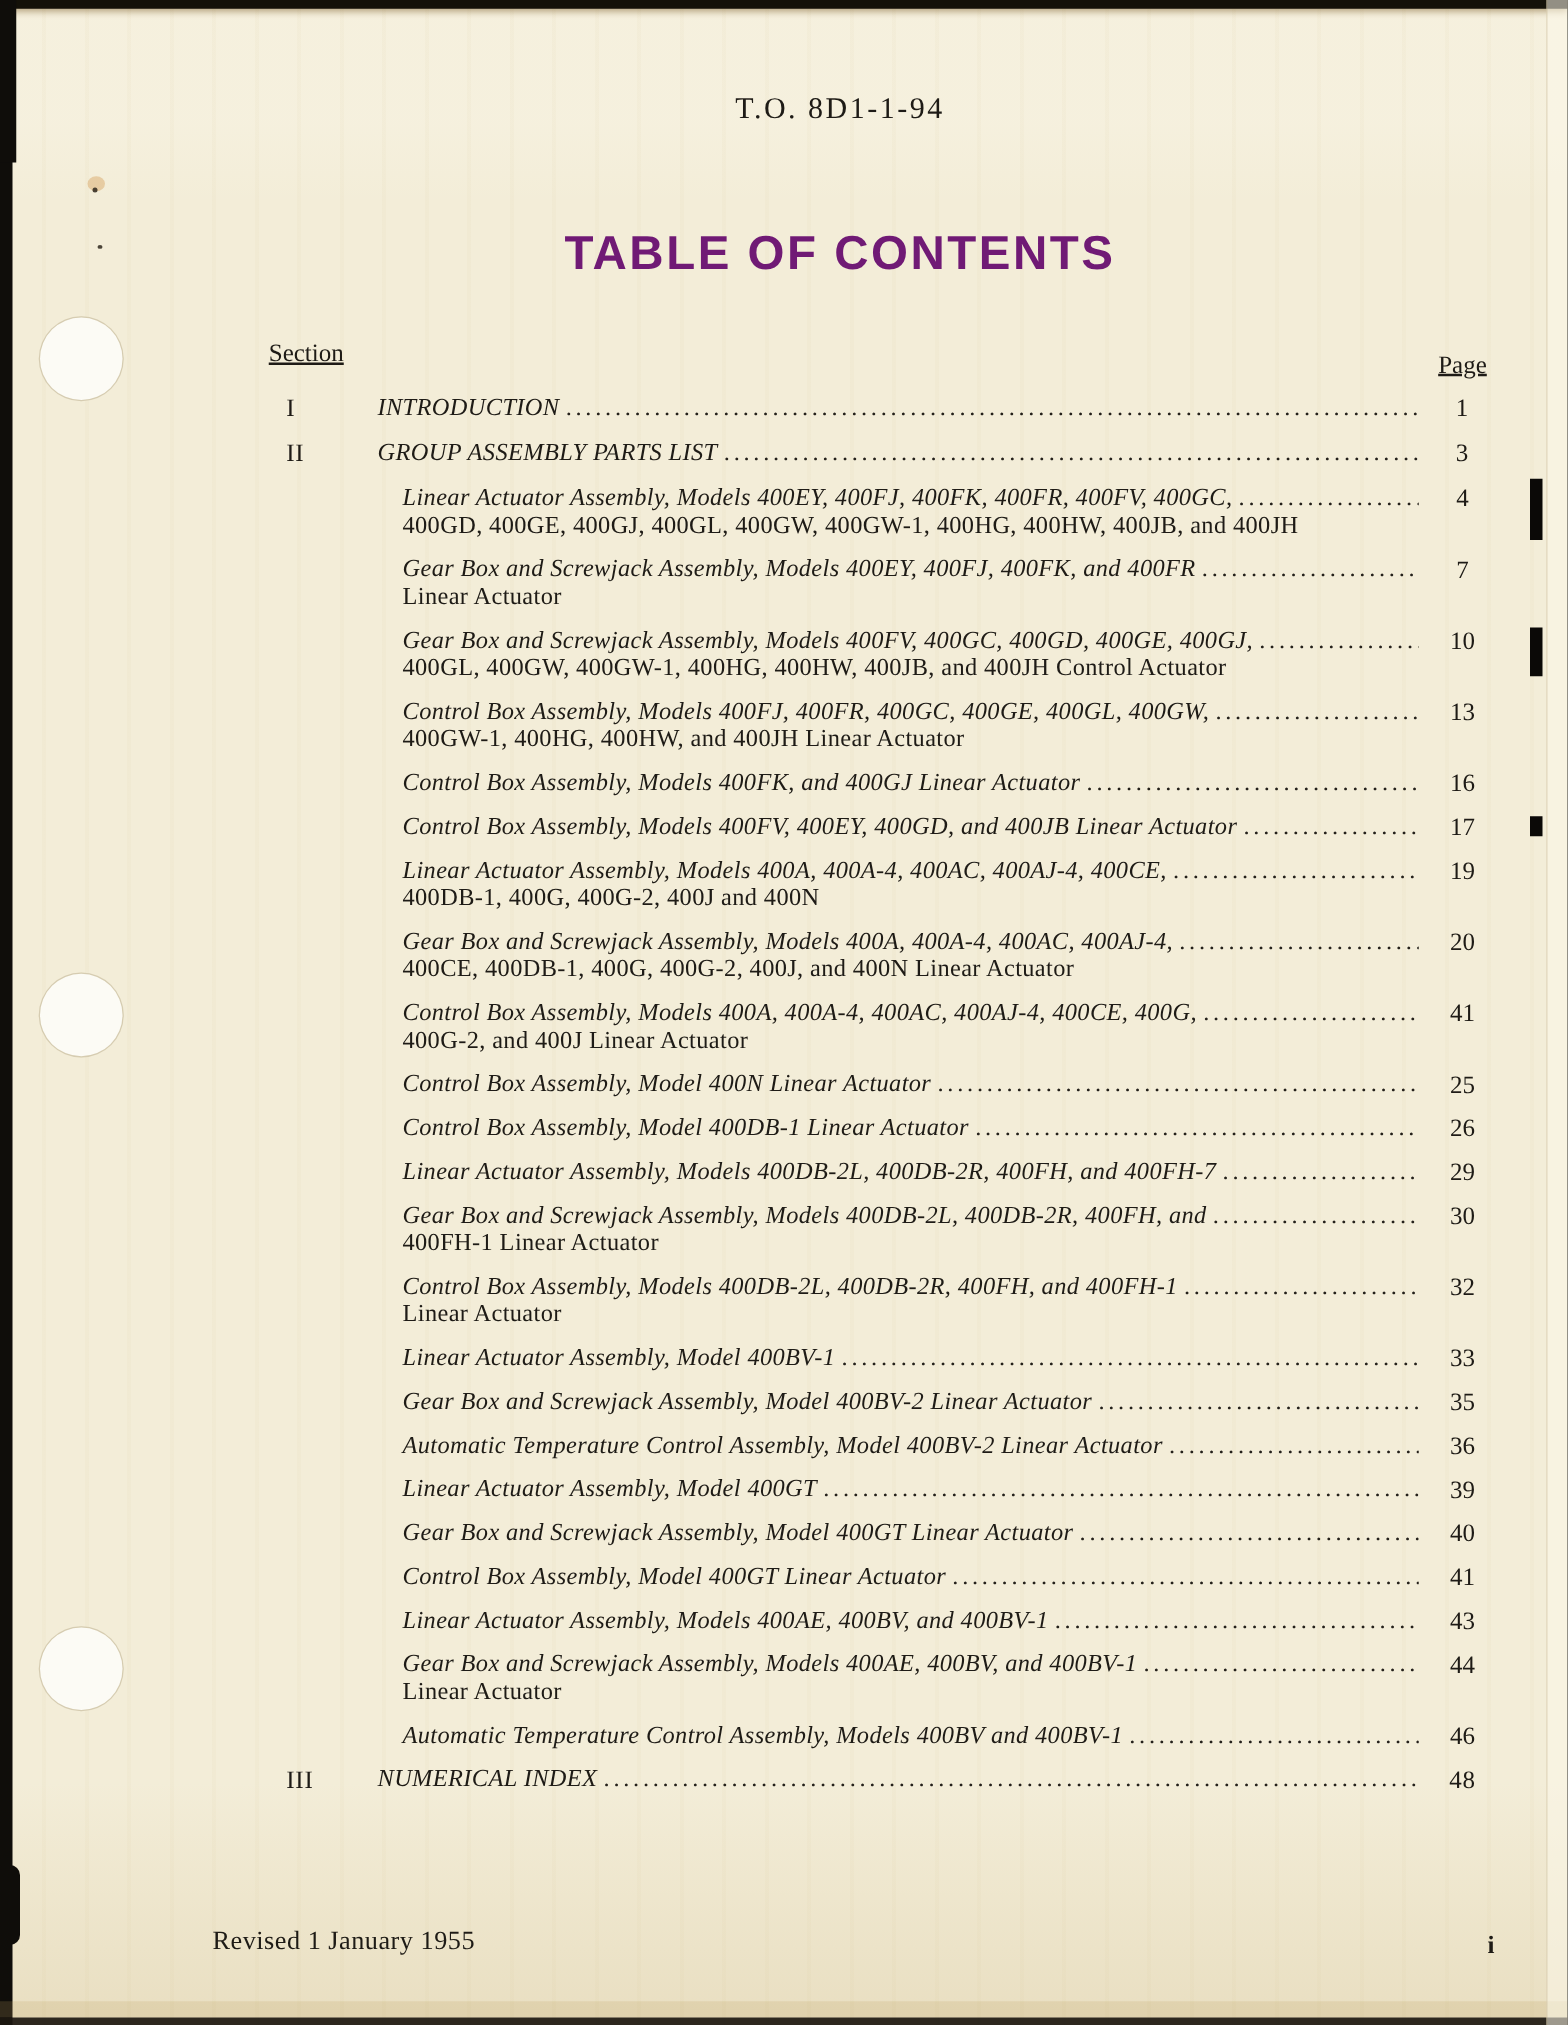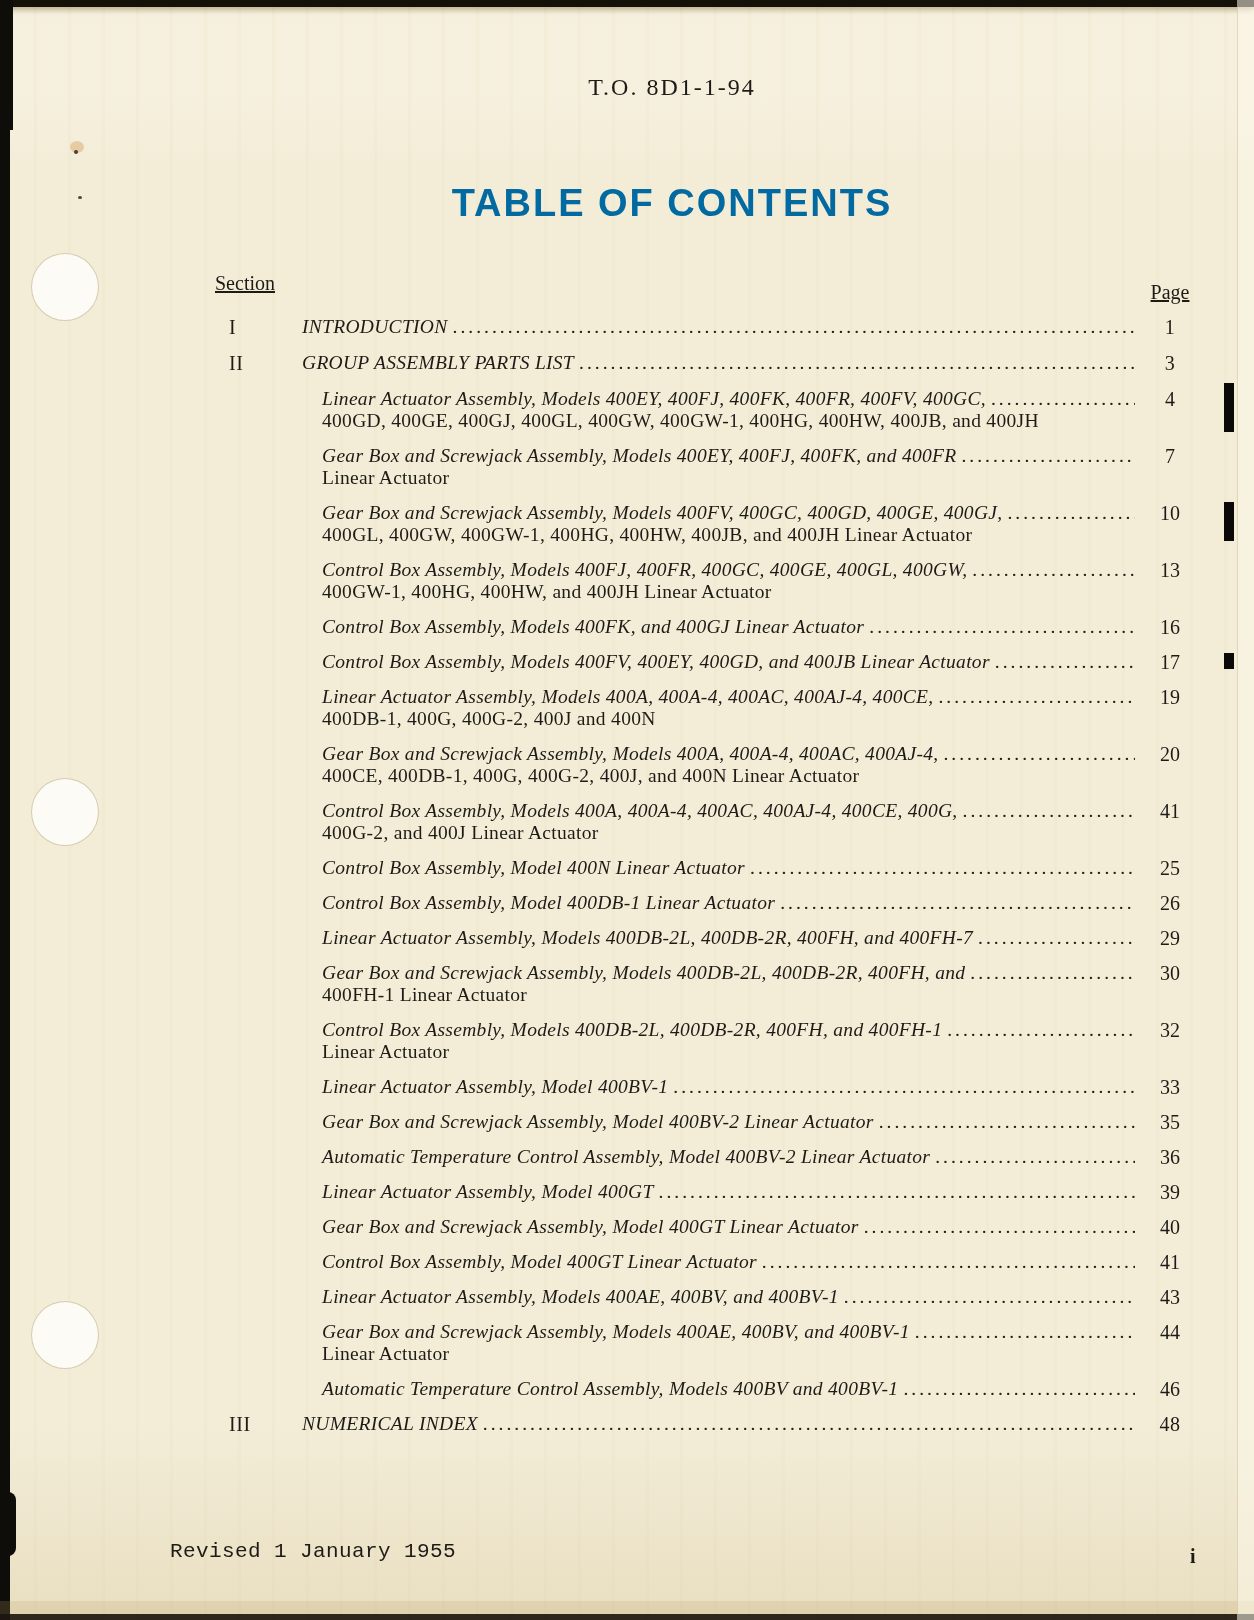--- a/index.html
+++ b/index.html
@@ -36,21 +36,21 @@
   .speck.s2{left:78px;top:196px;width:4px;height:3px;}
   .smudge{position:absolute;left:70px;top:141px;width:14px;height:12px;border-radius:50%;background:rgba(205,140,60,0.35);}
 
   .header-to{
     position:absolute;top:74px;left:100px;right:10px;
     text-align:center;font-size:24px;letter-spacing:2px;
   }
   .doc-title{
     position:absolute;top:182px;left:100px;right:10px;text-align:center;
     font-family:"Liberation Sans",sans-serif;font-weight:700;
-    font-size:38px;letter-spacing:2px;color:#0369a1;
+    font-size:38px;letter-spacing:2px;color:#701a75;
   }
 
   .toc{position:absolute;left:205px;top:272px;width:1000px;}
   .cols-header{display:flex;align-items:flex-start;margin-bottom:21px;font-size:20px;text-decoration:underline;}
   .cols-header .sec-label{flex:0 0 auto;padding-left:10px;}
   .cols-header .spacer{flex:1 1 auto;}
   .cols-header .page-label{flex:0 0 70px;text-align:center;position:relative;top:9px;}
 
   .toc-row{display:flex;align-items:flex-start;position:relative;margin-bottom:13px;
            font-size:19.5px;line-height:22px;}
@@ -62,21 +62,21 @@
   .line1 .txt{flex:0 0 auto;letter-spacing:0.3px;font-style:italic;}
   .leader{flex:1 1 auto;min-width:0;overflow:hidden;white-space:nowrap;
           letter-spacing:3px;padding-left:5px;color:#24201a;}
   .line2{white-space:nowrap;letter-spacing:0.3px;}
   .pagenum{flex:0 0 70px;text-align:center;font-size:20px;}
   .change-bar{position:absolute;left:calc(100% + 19px);width:10px;background:#0b0907;}
   .cb-tall{top:-5px;height:49px;}
   .cb-med{top:0px;height:39px;}
   .cb-short{top:2px;height:16px;}
 
-  .footer-rev{position:absolute;left:170px;top:1540px;font-size:21px;letter-spacing:0.4px;font-family:Liberation Mono, monospace;}
+  .footer-rev{position:absolute;left:170px;top:1540px;font-size:21px;letter-spacing:0.4px;}
   .footer-page{position:absolute;left:1190px;top:1545px;font-size:20px;font-weight:bold;}
 </style>
 </head>
 <body>
 
 <div class="page">
 
   <div class="edge-top"></div>
   <div class="edge-left"></div>
   <div class="edge-left-blob1"></div>
@@ -144,21 +144,21 @@
           </div>
           <span class="pagenum">7</span>
         </div>
         <div class="toc-row entry">
           <span class="numeral"></span>
           <div class="body">
             <div class="line1">
               <span class="txt">Gear Box and Screwjack Assembly, Models 400FV, 400GC, 400GD, 400GE, 400GJ,</span>
               <span class="leader">................................................................................................................................................................</span>
             </div>
-            <div class="line2">400GL, 400GW, 400GW-1, 400HG, 400HW, 400JB, and 400JH Linear Actuator</div>
+            <div class="line2">400GL, 400GW, 400GW-1, 400HG, 400HW, 400JB, and 400JH Control Actuator</div>
           </div>
           <span class="pagenum">10</span>
           <span class="change-bar cb-med"></span>
         </div>
         <div class="toc-row entry">
           <span class="numeral"></span>
           <div class="body">
             <div class="line1">
               <span class="txt">Control Box Assembly, Models 400FJ, 400FR, 400GC, 400GE, 400GL, 400GW,</span>
               <span class="leader">................................................................................................................................................................</span>

